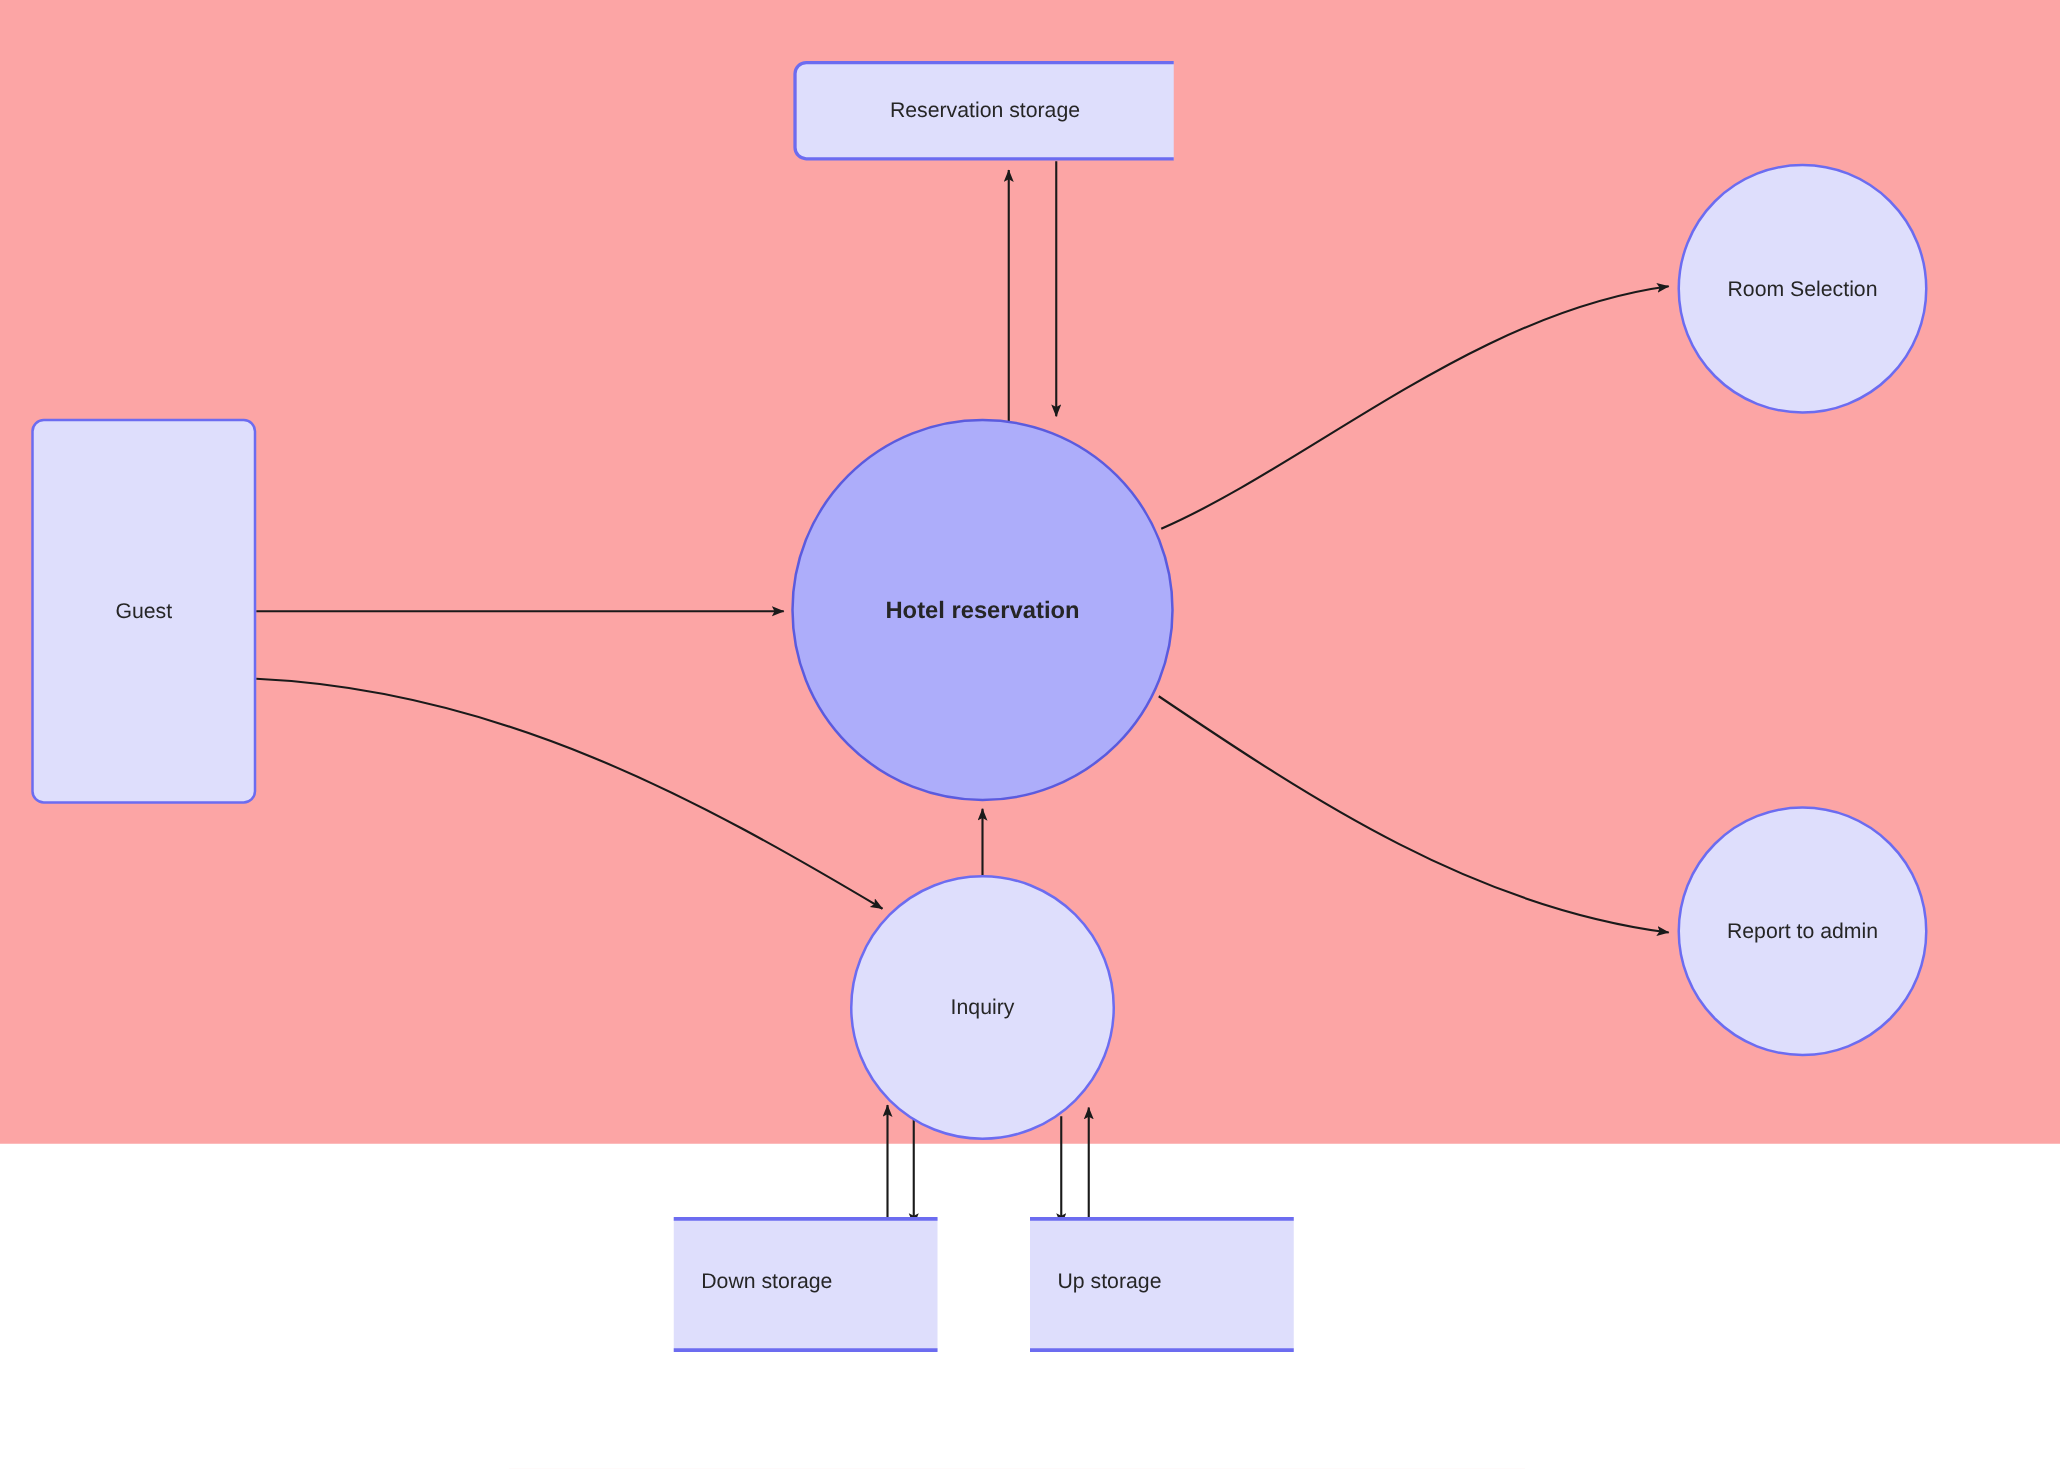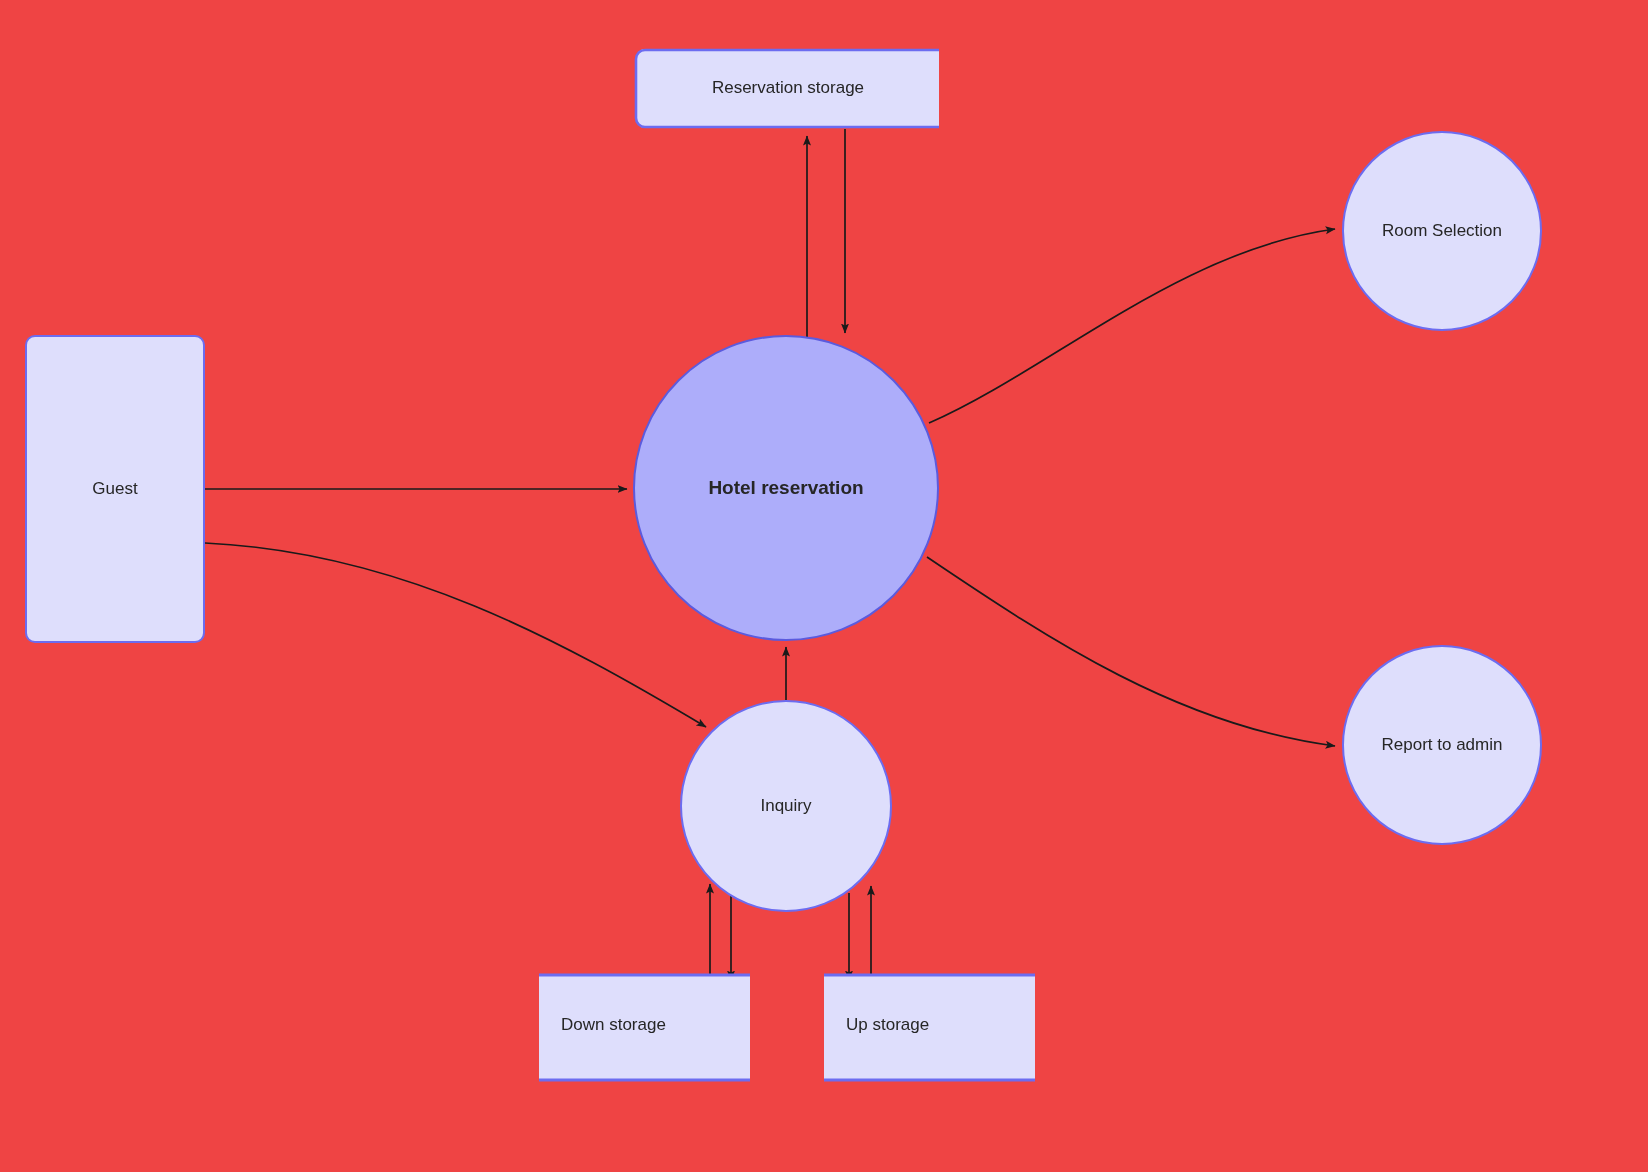--- a/index.html
+++ b/index.html
@@ -9,22 +9,22 @@
   }
   body {
     width: 1648px;
     height: 1175px;
     font-family: "Liberation Sans", sans-serif;
     overflow: hidden;
   }
   #diagram-root {
     position: relative;
     width: 1648px;
-    height: 1172px;
-    background: #ef4444;
+    height: 915px;
+    background: #fca5a5;
   }
   svg.canvas {
     position: absolute;
     inset: 0;
     width: 1648px;
     height: 1175px;
     display: block;
   }
   .node-label {
     font-family: "Liberation Sans", sans-serif;

